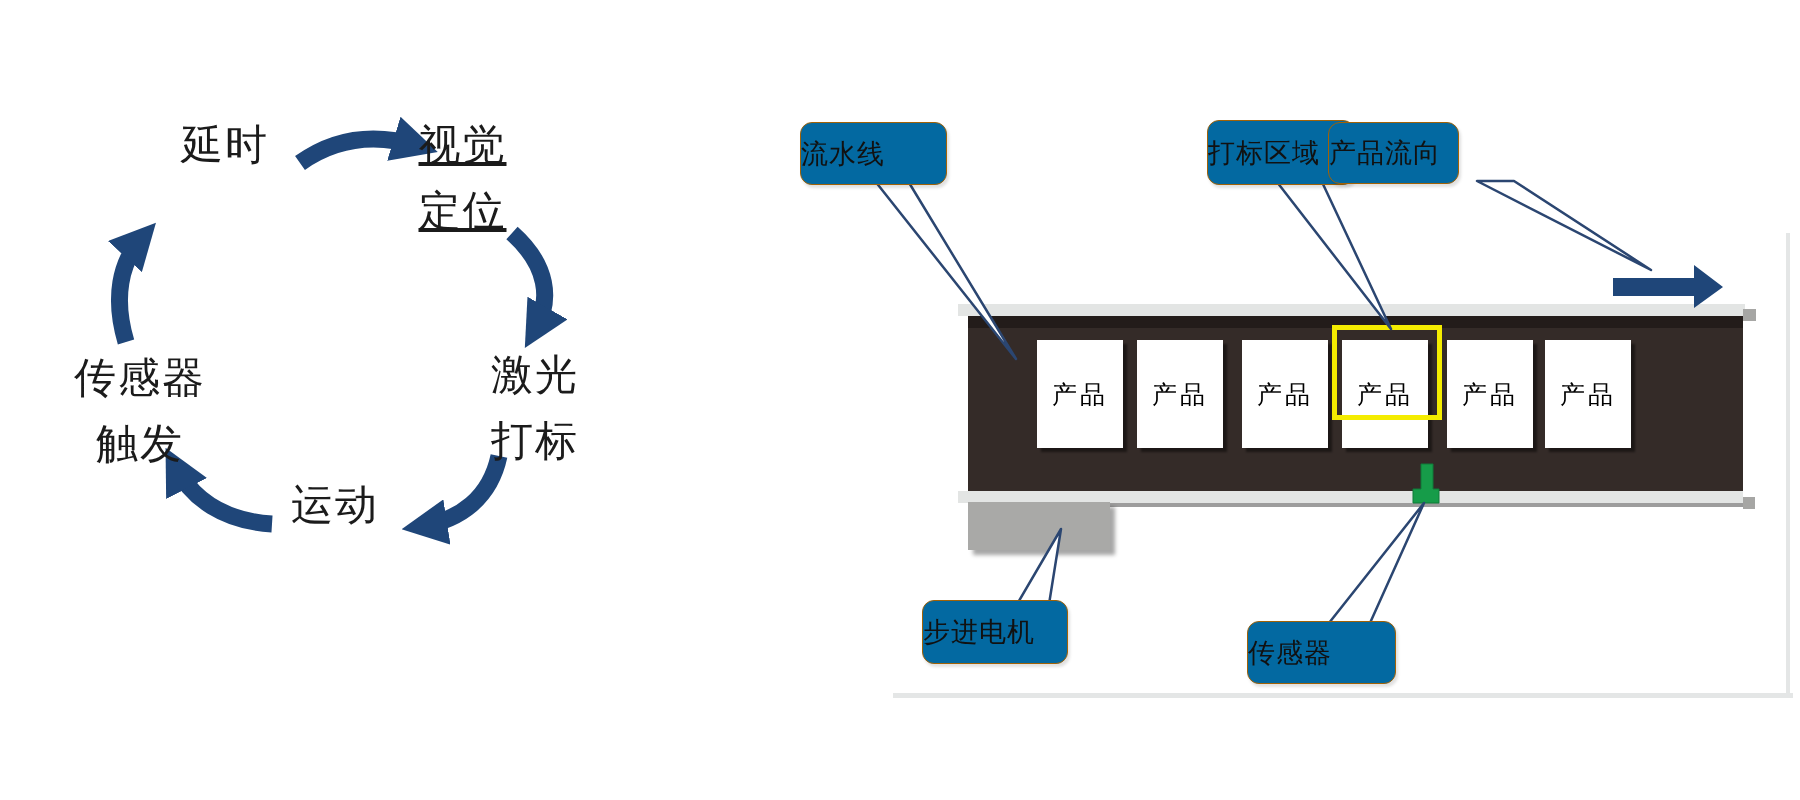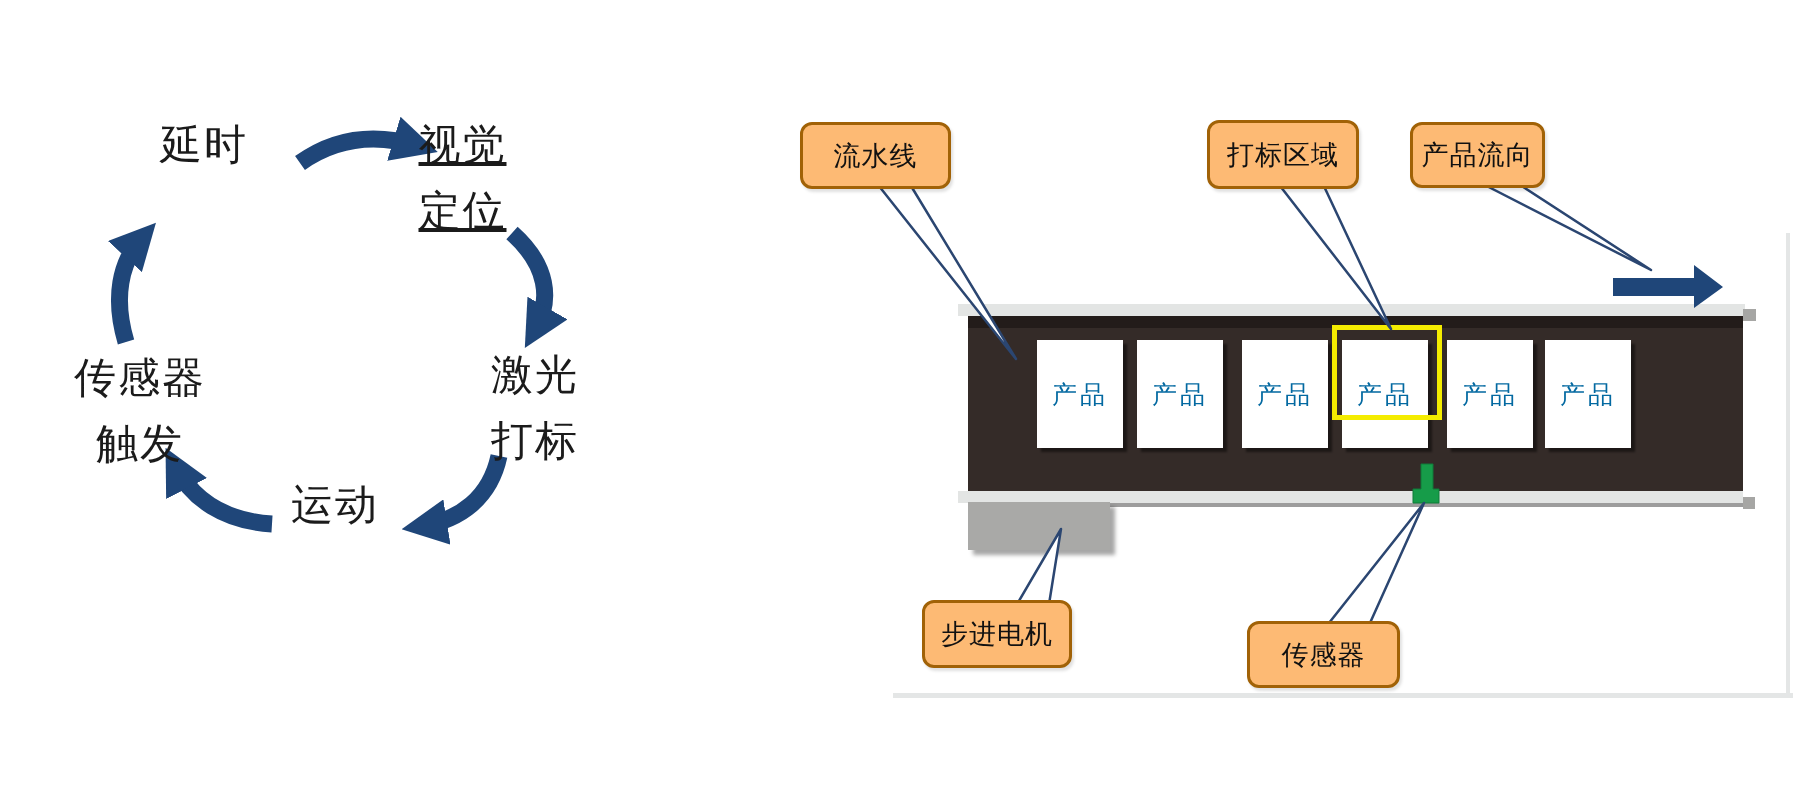--- a/index.html
+++ b/index.html
@@ -18,33 +18,33 @@
   .rail{position:absolute;background:#e3e5e4;z-index:1;}
   .rail-end{position:absolute;background:#a6a6a4;z-index:1;}
   .rail-shadow{position:absolute;background:#9d9d9d;z-index:1;}
   .belt{position:absolute;left:968px;top:316px;width:775px;height:175px;background:#342b28;z-index:1;}
   .belt-top-band{position:absolute;left:0;top:0;width:100%;height:12px;background:#231c1a;}
   .motor{position:absolute;left:968px;top:502px;width:142px;height:48px;background:#a9a9a7;
          box-shadow:5px 5px 4px rgba(0,0,0,0.35);z-index:1;}
   .product{
     position:absolute;top:340px;width:86px;height:108px;background:#ffffff;z-index:2;
     display:flex;align-items:center;justify-content:center;
-    font-family:"Liberation Serif","DejaVu Serif",serif;font-size:25px;color:#0369a1;
+    font-family:"Liberation Serif","DejaVu Serif",serif;font-size:25px;color:#000000;
     letter-spacing:3px;box-shadow:4px 4px 2px rgba(0,0,0,0.45);
   }
   .p1{left:1037px;} .p2{left:1137px;} .p3{left:1242px;}
   .p4{left:1342px;} .p5{left:1447px;} .p6{left:1545px;}
   .mark-rect{
     position:absolute;left:1332px;top:325px;width:110px;height:95px;box-sizing:border-box;
     border:5px solid #f4ec00;z-index:3;background:transparent;
   }
   .overlay-svg{position:absolute;left:0;top:0;z-index:5;}
   .callout{
-    position:absolute;z-index:6;background:#fdba74;border:3px solid #a16207;border-radius:12px;
-    display:flex;align-items:center;justify-content:center;color:#111111;font-size:27px;
+    position:absolute;z-index:6;background:#0369a1;border:1px solid #a16207;border-radius:12px;
+    display:flex;align-items:center;color:#111111;font-size:27px;
     letter-spacing:1px;box-shadow:2px 3px 3px rgba(0,0,0,0.12);white-space:nowrap;
   }
   .frame-line{position:absolute;background:#e4e6e6;z-index:0;}
 </style>
 </head>
 <body>
 
 <div id="stage">
 
   <svg class="cycle-svg" width="700" height="800" viewBox="0 0 700 800">
@@ -55,21 +55,21 @@
     </defs>
     <g stroke="#1f4679" stroke-width="17" fill="none" stroke-linecap="butt">
       <path d="M 300 163 Q 352 126 418 146" marker-end="url(#ah)"></path>
       <path d="M 512 233 C 548 265 552 300 535 330" marker-end="url(#ah)"></path>
       <path d="M 499 456 C 490 498 460 520 422 526" marker-end="url(#ah)"></path>
       <path d="M 272 524 C 224 521 192 499 175 466" marker-end="url(#ah)"></path>
       <path d="M 126 342 C 113 298 120 262 142 238" marker-end="url(#ah)"></path>
     </g>
   </svg>
 
-  <div class="cycle-stage" style="left:104px;top:112px;width:200px;text-align:center;">
+  <div class="cycle-stage" style="left:125px;top:112px;width:200px;text-align:center;">
     <div>延时</div>
   </div>
   <div class="cycle-stage" style="left:385px;top:112px;width:155px;text-decoration:underline;">
     <div>视觉</div>
     <div>定位</div>
   </div>
   <div class="cycle-stage" style="left:455px;top:342px;width:160px;">
     <div>激光</div>
     <div>打标</div>
   </div>
@@ -119,21 +119,21 @@
       <polygon points="1329,623 1370,623 1424,503"></polygon>
     </g>
   </svg>
 
   <div class="callout" style="left:800px;top:122px;width:145px;height:61px;">
     <span>流水线</span>
   </div>
   <div class="callout" style="left:1192px;top:120px;width:146px;height:63px;margin-left:15px;">
     <span>打标区域</span>
   </div>
-  <div class="callout" style="left:1410px;top:122px;width:129px;height:60px;">
+  <div class="callout" style="left:1328px;top:122px;width:129px;height:60px;">
     <span>产品流向</span>
   </div>
   <div class="callout" style="left:922px;top:600px;width:144px;height:62px;">
     <span>步进电机</span>
   </div>
   <div class="callout" style="left:1247px;top:621px;width:147px;height:61px;">
     <span>传感器</span>
   </div>
 
 </div>

